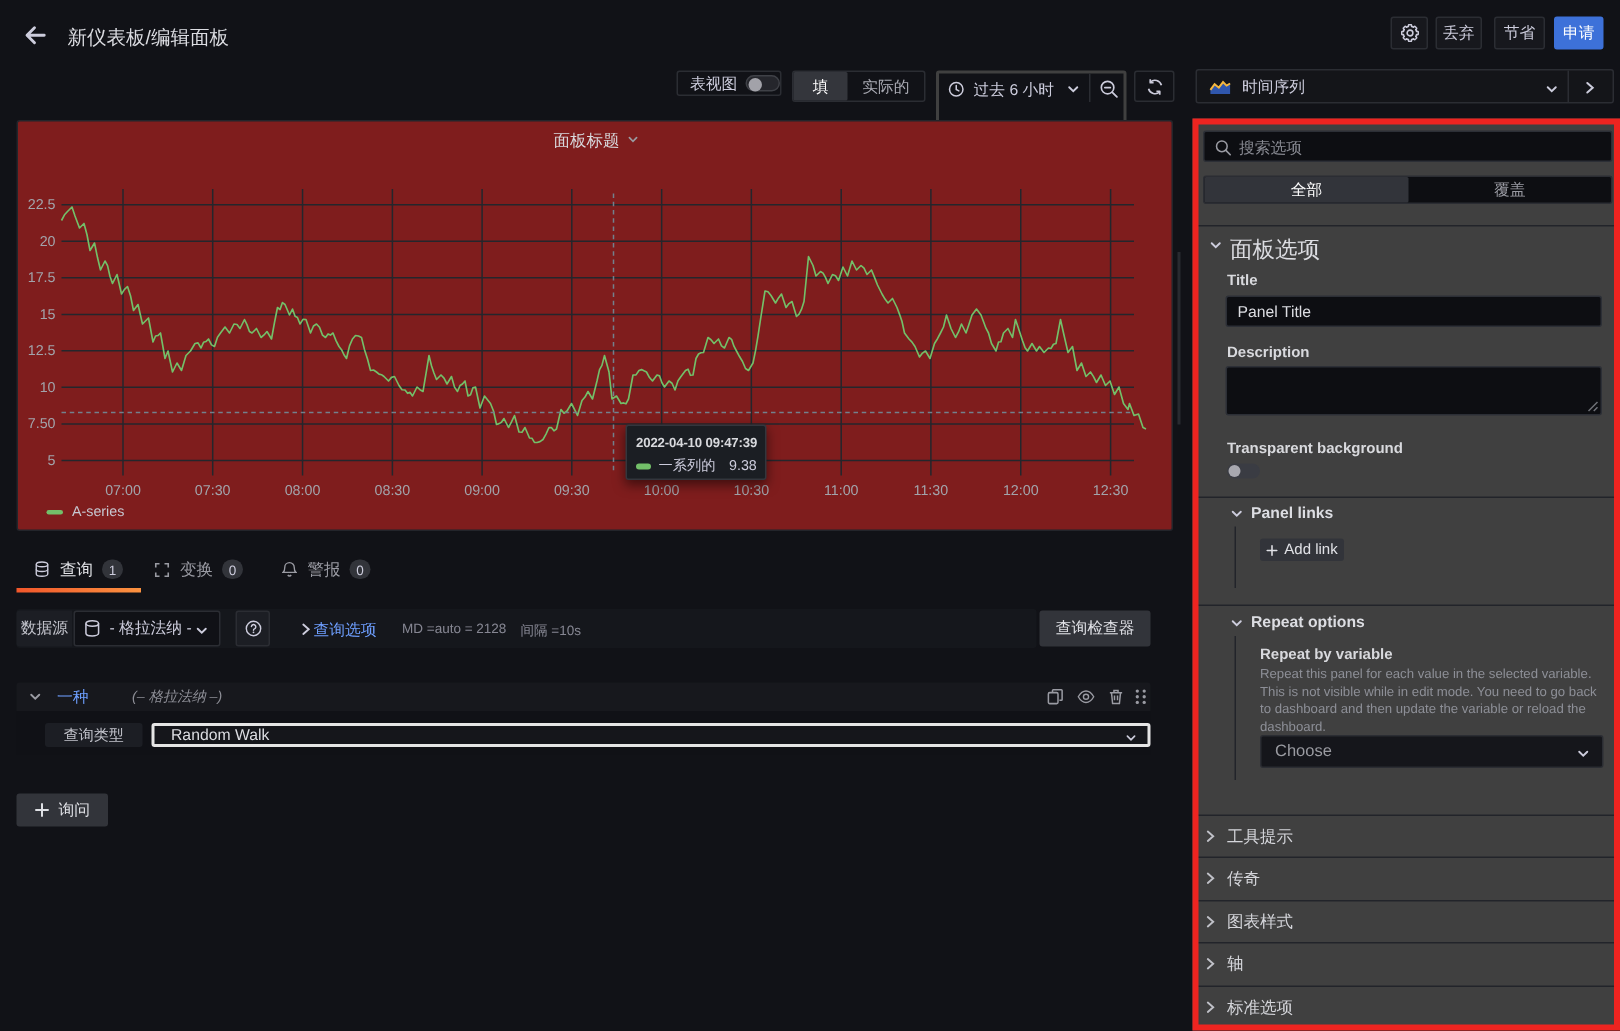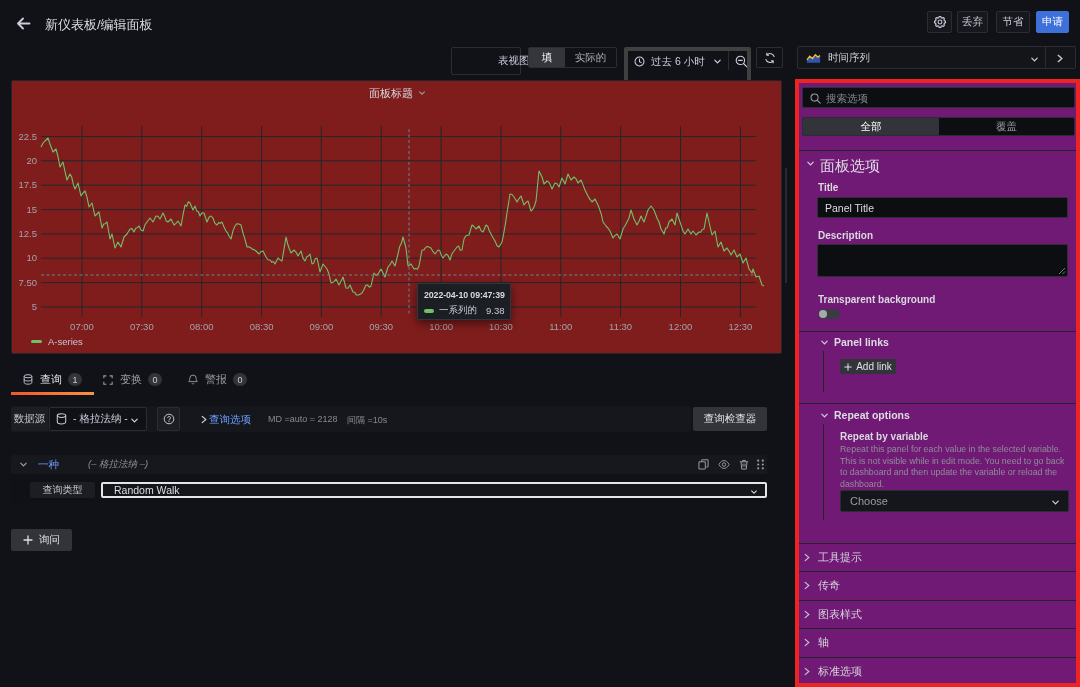--- a/index.html
+++ b/index.html
@@ -25,33 +25,33 @@
     <svg width="14" height="14" viewBox="0 0 16 16">
       <path d="M7.01 1.78A6.3 6.3 0 0 1 8.99 1.78A1.2 1.2 0 0 1 9.19 3.04A5.1 5.1 0 0 1 10.66 3.65A1.2 1.2 0 0 1 11.70 2.90A6.3 6.3 0 0 1 13.10 4.30A1.2 1.2 0 0 1 12.35 5.34A5.1 5.1 0 0 1 12.96 6.81A1.2 1.2 0 0 1 14.22 7.01A6.3 6.3 0 0 1 14.22 8.99A1.2 1.2 0 0 1 12.96 9.19A5.1 5.1 0 0 1 12.35 10.66A1.2 1.2 0 0 1 13.10 11.70A6.3 6.3 0 0 1 11.70 13.10A1.2 1.2 0 0 1 10.66 12.35A5.1 5.1 0 0 1 9.19 12.96A1.2 1.2 0 0 1 8.99 14.22A6.3 6.3 0 0 1 7.01 14.22A1.2 1.2 0 0 1 6.81 12.96A5.1 5.1 0 0 1 5.34 12.35A1.2 1.2 0 0 1 4.30 13.10A6.3 6.3 0 0 1 2.90 11.70A1.2 1.2 0 0 1 3.65 10.66A5.1 5.1 0 0 1 3.04 9.19A1.2 1.2 0 0 1 1.78 8.99A6.3 6.3 0 0 1 1.78 7.01A1.2 1.2 0 0 1 3.04 6.81A5.1 5.1 0 0 1 3.65 5.34A1.2 1.2 0 0 1 2.90 4.30A6.3 6.3 0 0 1 4.30 2.90A1.2 1.2 0 0 1 5.34 3.65A5.1 5.1 0 0 1 6.81 3.04A1.2 1.2 0 0 1 7.01 1.78Z" fill="none" stroke="#ccccdc" stroke-width="1.2" stroke-linejoin="round"></path>
       <circle cx="8" cy="8" r="2.2" fill="none" stroke="#ccccdc" stroke-width="1.2"></circle>
     </svg>
   </div>
   <div class="btn" style="left:957px;top:11px;width:31px;height:22px;">丢弃</div>
   <div class="btn" style="left:996px;top:11px;width:34px;height:22px;">节省</div>
   <div class="btn" style="left:1036px;top:11px;width:33px;height:22px;background:#3d71d9;border-color:#3d71d9;color:#fff;">申请</div>
 </div>
 
-<div class="abs" style="left:451px;top:47px;width:70px;height:28px;border:1px solid #2b2d33;border-radius:2px;display:flex;align-items:center;padding-left:38px;">
+<div class="abs" style="left:451px;top:47px;width:70px;height:17px;border:1px solid #2b2d33;border-radius:2px;display:flex;align-items:center;">
   <span style="font-size:10.5px;margin-left:8px;white-space:nowrap;">表视图</span>
   <span style="position:relative;display:inline-block;width:23px;height:11px;background:#25262c;border:1px solid #3f4147;border-radius:6px;margin-left:5px;">
     <span style="position:absolute;left:1px;top:0.5px;width:9px;height:9px;border-radius:50%;background:#a2a2a9;"></span>
   </span>
 </div>
 
 <div class="abs" style="left:528px;top:47px;width:89px;height:21px;border:1px solid #2b2d33;border-radius:2px;display:flex;background:#111217;">
   <div style="width:36px;background:#34363c;display:flex;align-items:center;justify-content:center;font-size:10.5px;color:#fff;border-radius:1px;">填</div>
   <div style="flex:1;display:flex;align-items:center;justify-content:center;font-size:10.5px;color:#aaabb4;">实际的</div>
 </div>
 
-<div class="abs" style="left:624px;top:47px;width:127px;height:37px;border:4px solid #404040;border-radius:2px;">
+<div class="abs" style="left:624px;top:47px;width:127px;height:37px;border:2px solid #404040;border-radius:2px;">
   <svg style="position:absolute;left:6px;top:4.5px;" width="11" height="11" viewBox="0 0 14 14">
     <circle cx="7" cy="7" r="5.7" fill="none" stroke="#ccccdc" stroke-width="1.3"></circle>
     <path d="M7 3.8 V7.2 L9.2 8.4" fill="none" stroke="#ccccdc" stroke-width="1.3" stroke-linecap="round"></path>
   </svg>
   <span style="position:absolute;left:23px;top:4px;font-size:10.5px;white-space:nowrap;">过去 6 小时</span>
   <svg style="position:absolute;left:85px;top:6px;" width="9" height="9" viewBox="0 0 10 10">
       <path d="M2 3.5 L5 6.5 L8 3.5" fill="none" stroke="#ccccdc" stroke-width="1.4" stroke-linecap="round"></path>
     </svg>
   <div style="position:absolute;left:100px;top:0;width:1px;height:19px;background:#2b2d33;"></div>
   <svg style="position:absolute;left:107px;top:4px;" width="13" height="13" viewBox="0 0 14 14">
@@ -258,21 +258,21 @@
   </div>
 </div>
 
 <div class="abs" style="left:11px;top:529px;width:61px;height:22px;background:#32343a;border-radius:2px;display:flex;align-items:center;justify-content:center;font-size:10.5px;color:#e0e1e6;">
   <svg width="10" height="10" viewBox="0 0 10 10" style="margin-right:6px;">
       <path d="M5 1 V9 M1 5 H9" stroke="#e0e1e6" stroke-width="1.3" stroke-linecap="round"></path>
     </svg>询问
 </div>
 
 <div class="abs" style="left:785px;top:168px;width:2px;height:115px;background:#282a30;"></div>
-<div class="abs" style="left:795px;top:79px;width:285px;height:608px;border:4px solid #ee2420;background:#701a75;overflow:hidden;">
+<div class="abs" style="left:795px;top:79px;width:285px;height:608px;border:4px solid #ee2420;background:#404040;overflow:hidden;">
 
   <div class="abs ibox" style="left:3px;top:4px;width:273px;height:21px;">
     <svg style="position:absolute;left:7px;top:5px;" width="11" height="11" viewBox="0 0 13 13">
       <circle cx="5.4" cy="5.4" r="4.2" fill="none" stroke="#9a9ba3" stroke-width="1.2"></circle>
       <path d="M8.6 8.6 L12 12" stroke="#9a9ba3" stroke-width="1.3" stroke-linecap="round"></path>
     </svg>
     <span style="position:absolute;left:23px;top:4px;font-size:10.5px;color:#888a92;">搜索选项</span>
   </div>
   <div class="abs" style="left:3px;top:34px;width:273px;height:19px;background:#0d0e12;border:1px solid #2b2d33;border-radius:2px;display:flex;">
     <div style="width:136px;background:#32343a;display:flex;align-items:center;justify-content:center;font-size:10.5px;color:#fff;border-radius:1px;">全部</div>

